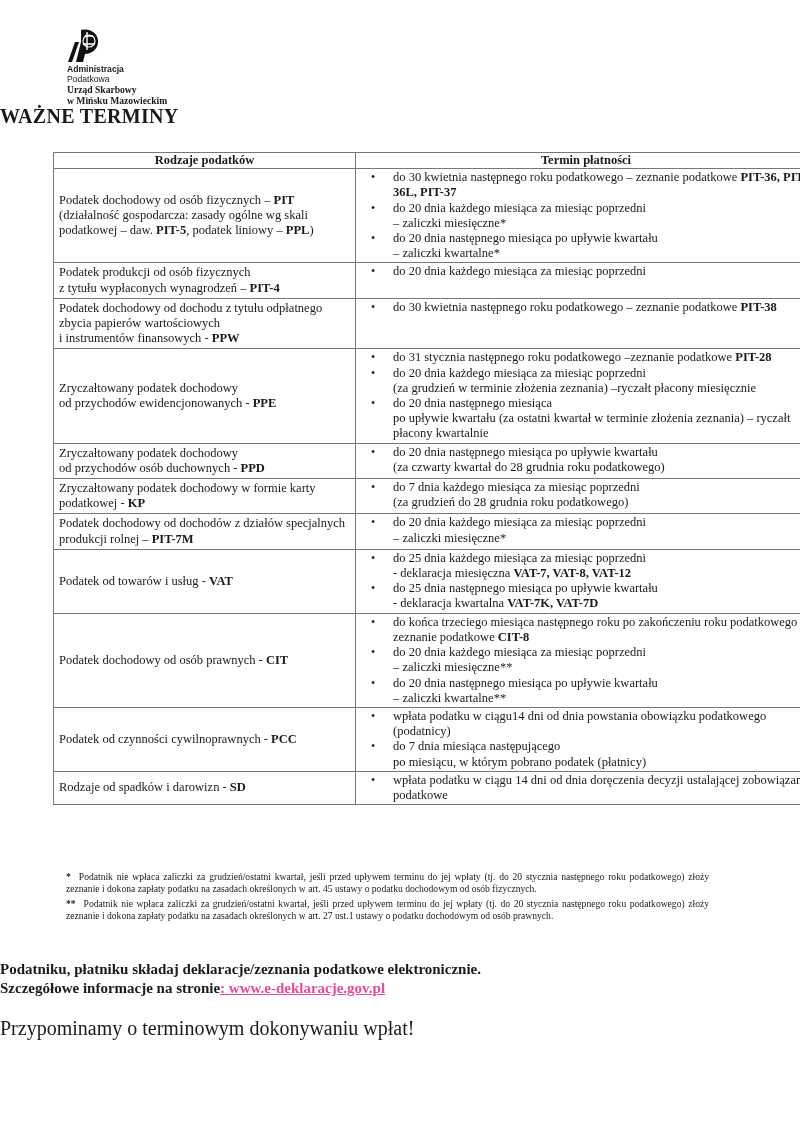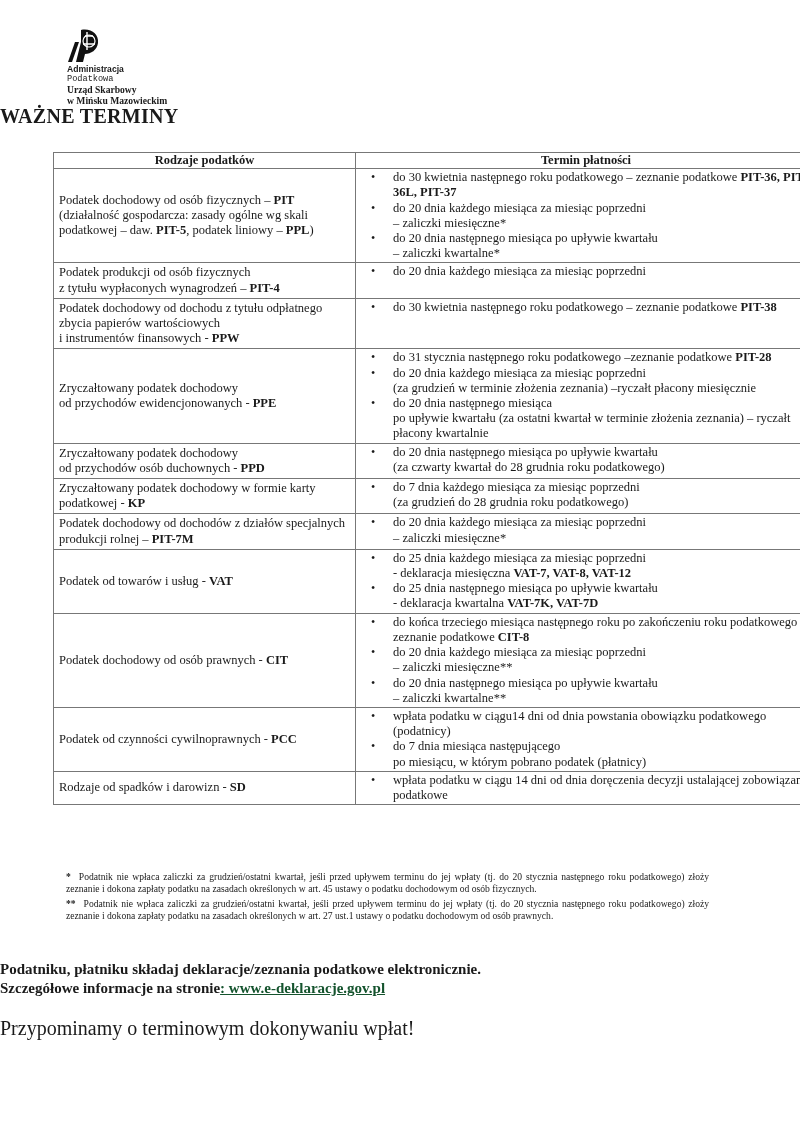--- a/index.html
+++ b/index.html
@@ -3,21 +3,21 @@
 <meta charset="utf-8">
 <style>
   html, body { margin: 0; padding: 0; background: #ffffff; }
   body {
     width: 800px; height: 1131px; position: relative; overflow: hidden;
     font-family: "Liberation Serif", "DejaVu Serif", serif; color: #1a1a1a;
   }
   .header-block { position: absolute; left: 67px; top: 28px; }
   .logo { width: 34px; height: 34px; display: block; }
   .org1 { font-family: "Liberation Sans", sans-serif; font-size: 8.6px; font-weight: bold; line-height: 10px; margin-top: 2px; }
-  .org2 { font-family: Liberation Mono, monospace; font-size: 8.6px; line-height: 10px; }
+  .org2 { font-family: Liberation Sans, sans-serif; font-size: 8.6px; line-height: 10px; }
   .office { font-family: "Liberation Serif", serif; font-size: 9.6px; font-weight: bold; line-height: 11px; }
   .title {
     position: absolute; left: 0; width: 766px; top: 105px; text-align: left;
     font-size: 20px; font-weight: bold; letter-spacing: 0.3px;
   }
   table.terms {
     position: absolute; left: 53px; top: 152px; width: 764px;
     border-collapse: collapse; font-size: 12.5px; line-height: 15.2px;
   }
   table.terms th, table.terms td { border: 1px solid #777; vertical-align: middle; }
@@ -33,21 +33,21 @@
   .footnotes {
     position: absolute; left: 66px; top: 871px; width: 643px;
     font-size: 9.6px; line-height: 11.5px; text-align: justify;
   }
   .footnotes p { margin: 0 0 4px 0; }
   .fn-mark { font-weight: bold; margin-right: 8px; }
   .cta {
     position: absolute; left: 0; width: 766px; top: 960px; text-align: left;
     font-family: "Liberation Serif", serif; font-weight: bold; font-size: 15px; line-height: 19px;
   }
-  .cta a { color: #14532d; text-decoration: underline; }
+  .cta a { color: #ec4899; text-decoration: underline; }
   .reminder {
     position: absolute; left: 0; width: 766px; top: 1017px; 
     font-size: 20px;
   }
 </style>
 </head>
 <body>
 
 <div class="header-block">
   <svg class="logo" viewBox="0 0 34 34">

